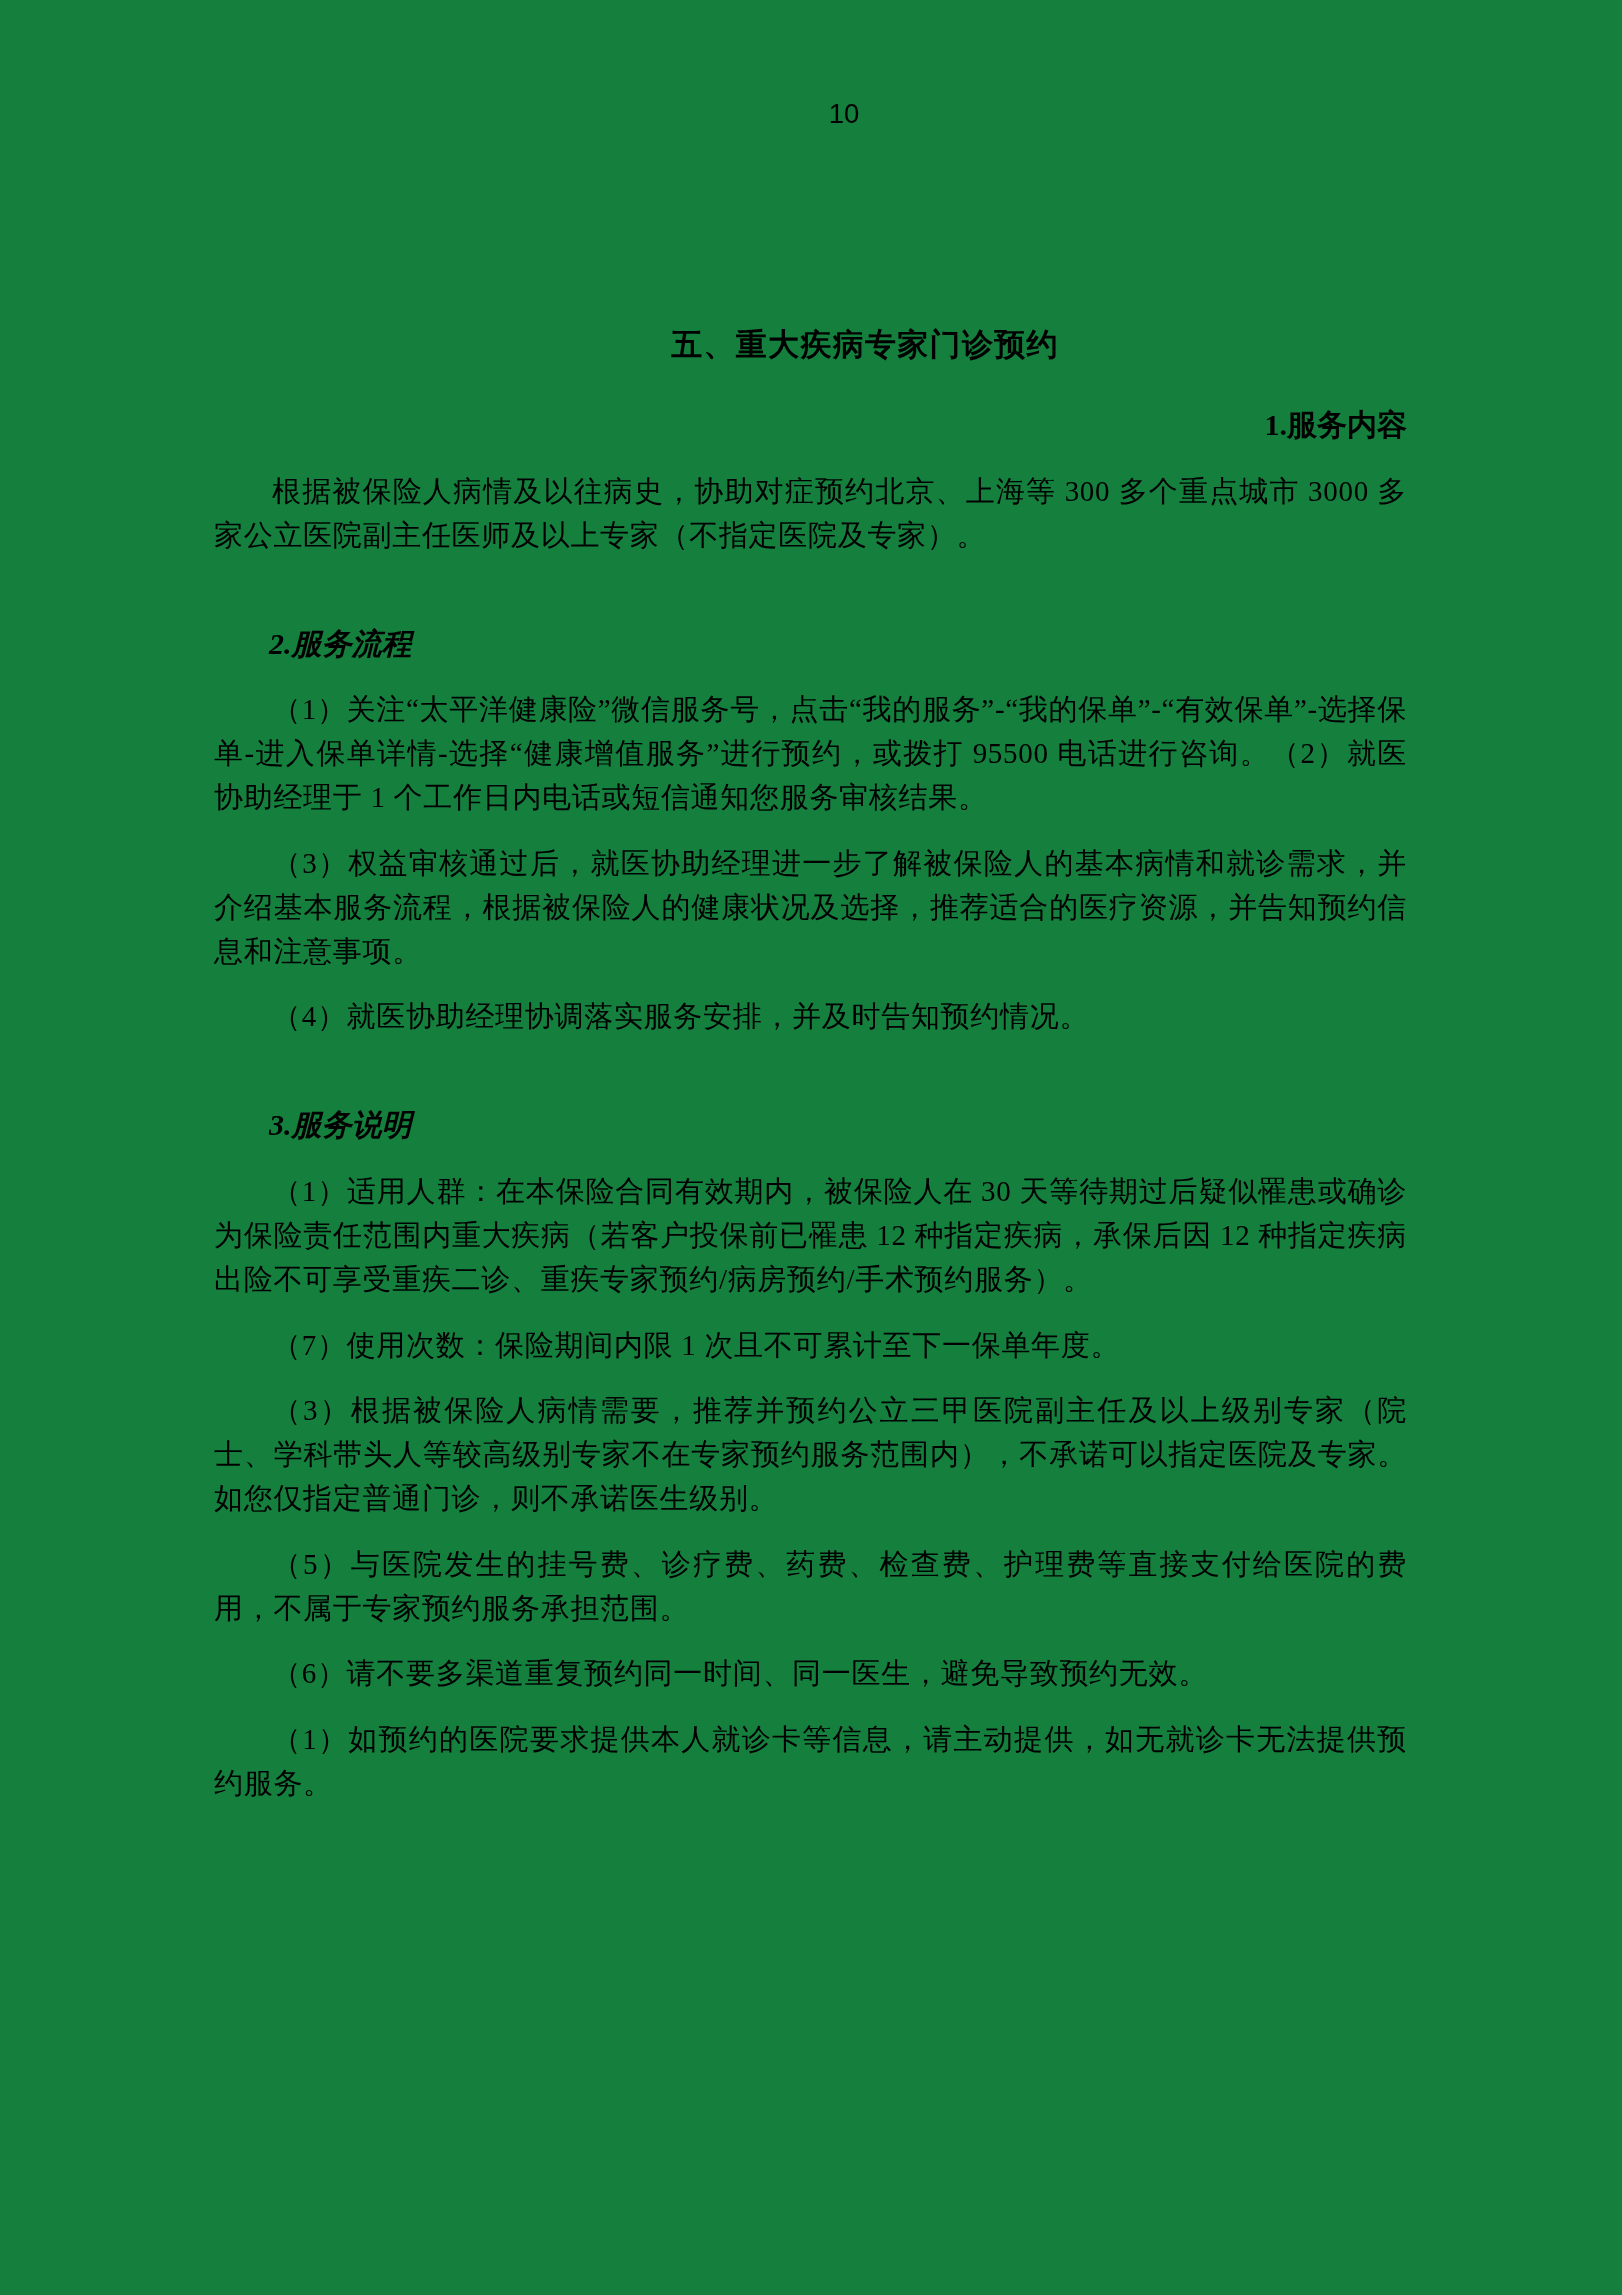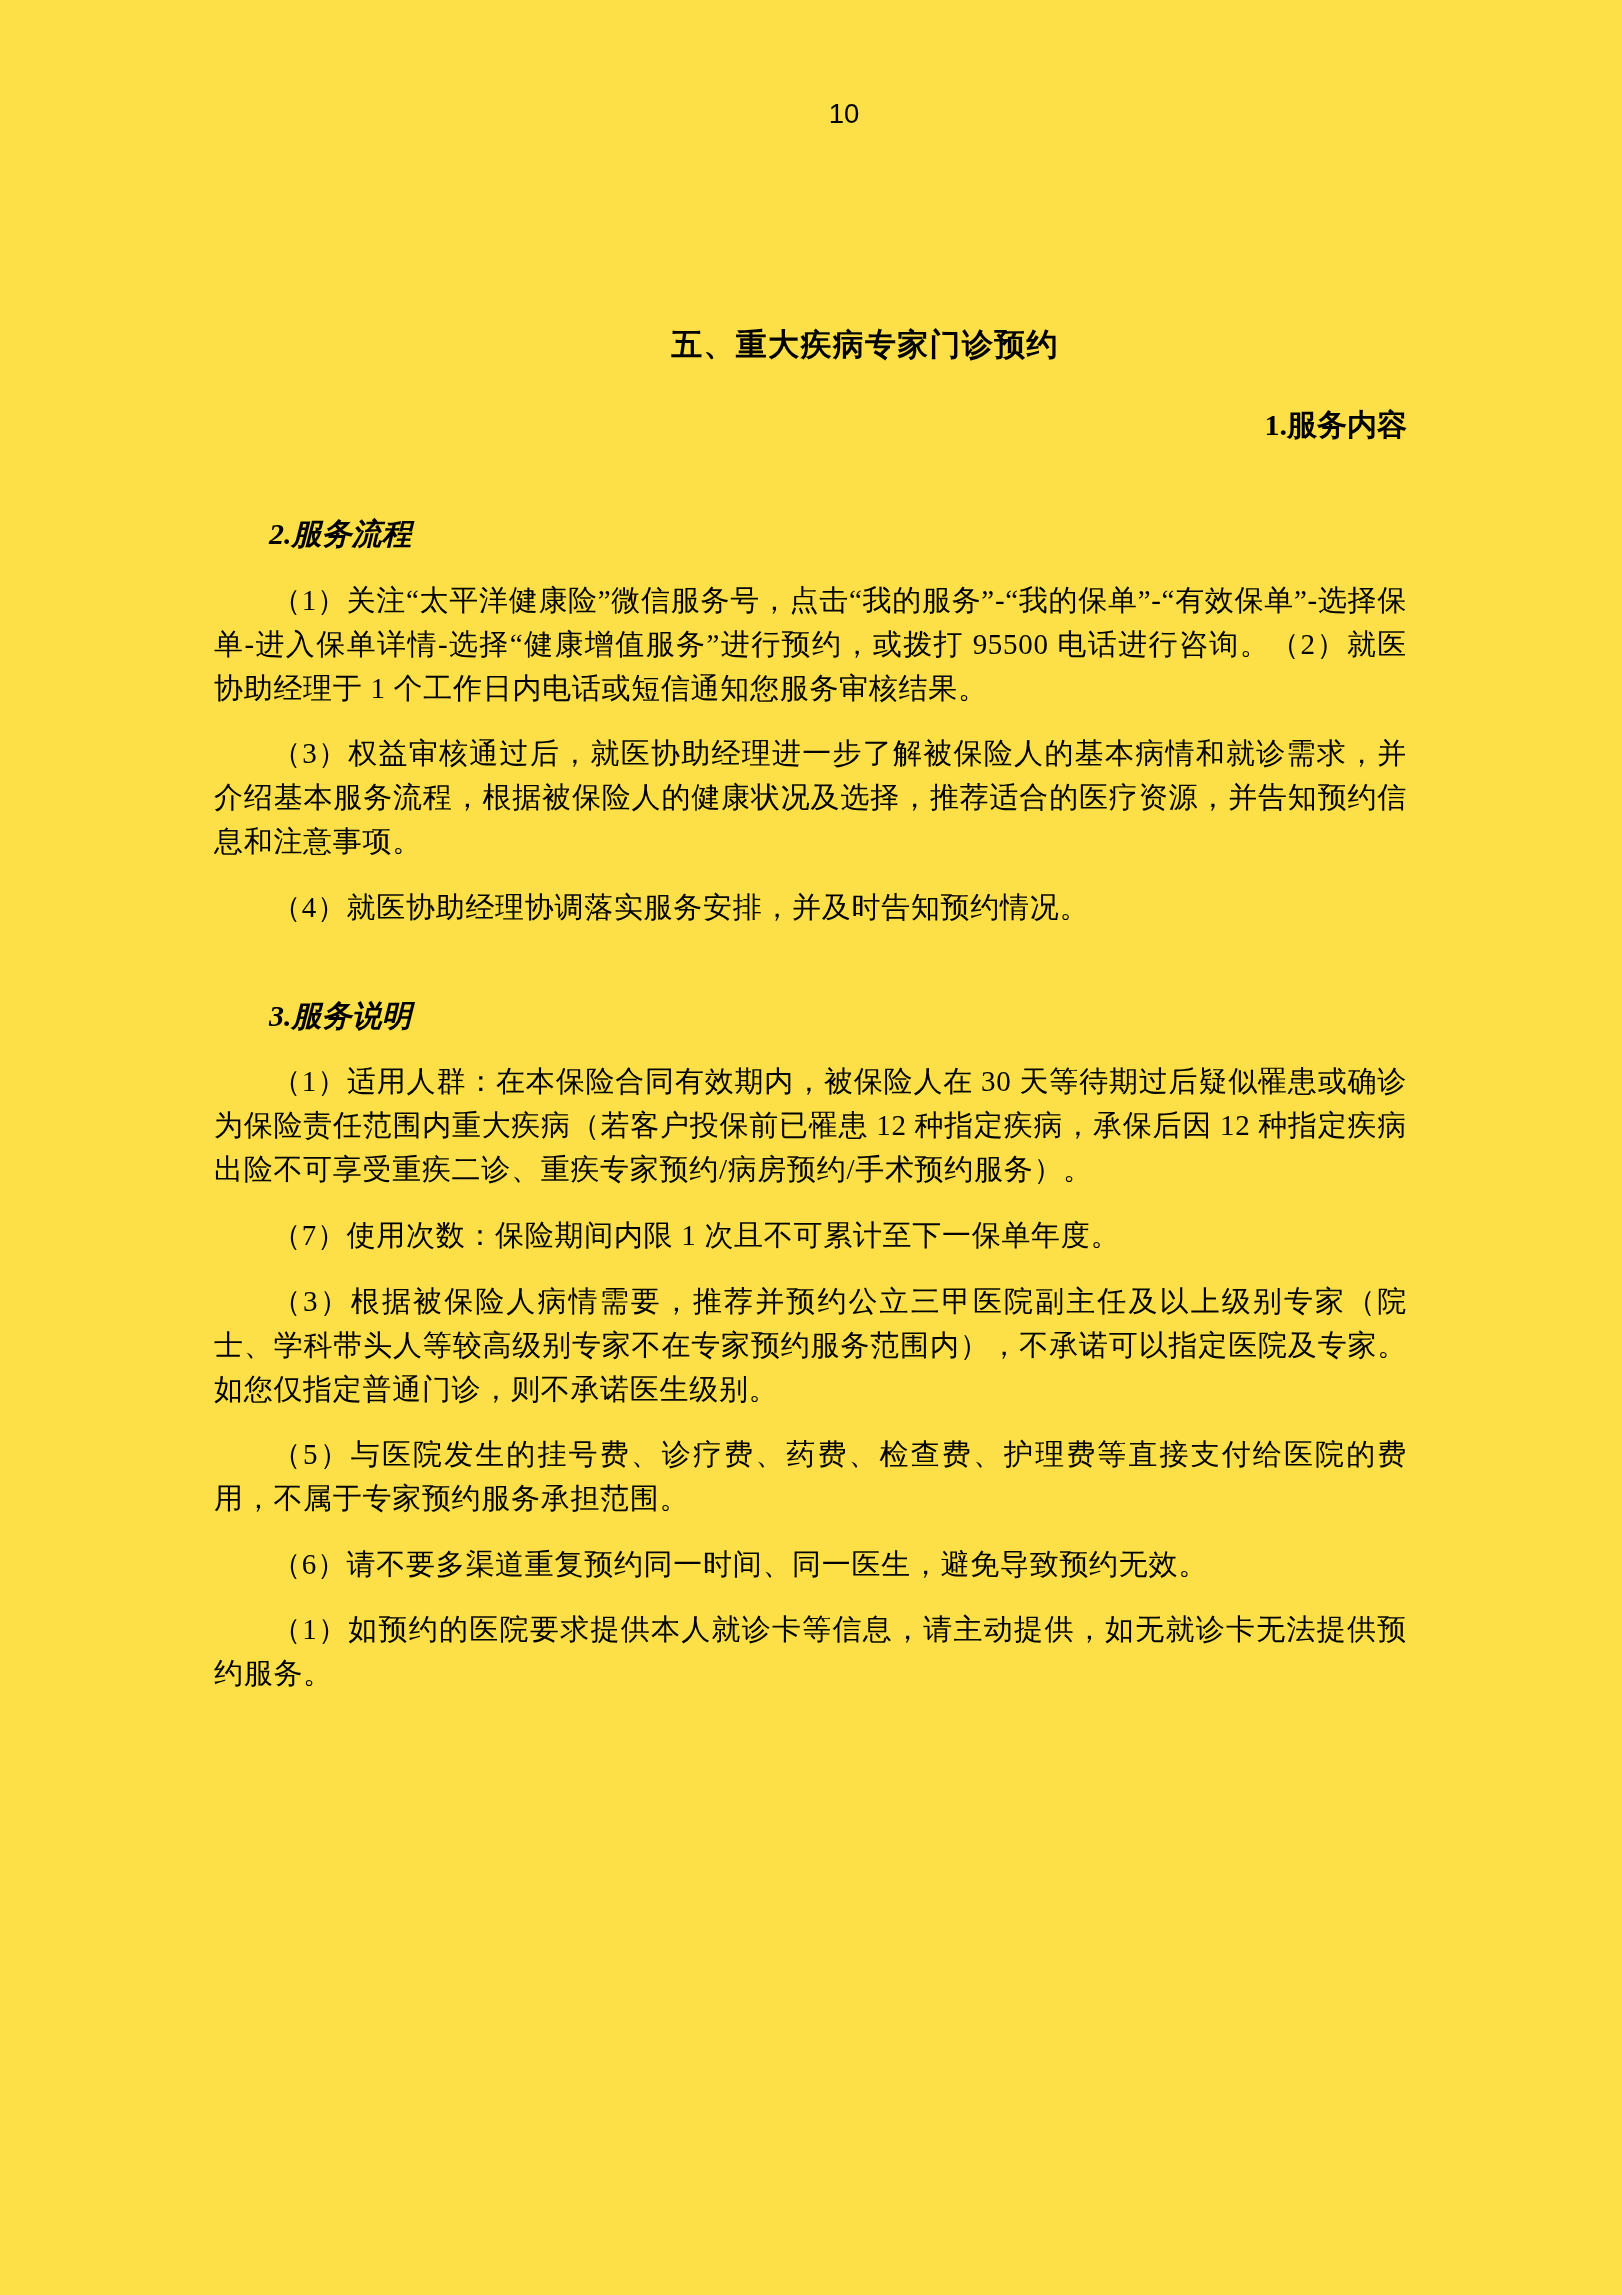--- a/index.html
+++ b/index.html
@@ -5,21 +5,21 @@
   html, body {
     margin: 0;
     padding: 0;
     background: #888;
   }
   .page {
     position: relative;
     width: 1623px;
     height: 2295px;
     margin: 0 auto;
-    background: #fde047;
+    background: #15803d;
     box-sizing: border-box;
     padding-top: 98px;
     color: #000000;
     font-family: "Liberation Serif", "DejaVu Serif", serif;
     overflow: hidden;
   }
   .page-num {
     text-align: center;
     padding-left: 65px; 
     font-family: "Liberation Sans", "DejaVu Sans", sans-serif;
@@ -68,20 +68,21 @@
 
 <div class="page">
 
   <div class="page-num">10</div>
 
   <div class="doc-title">五、重大疾病专家门诊预约</div>
 
   <div class="content">
 
     <div class="sec-heading first">1.服务内容</div>
+    <p class="para">根据被保险人病情及以往病史，协助对症预约北京、上海等 300 多个重点城市 3000 多家公立医院副主任医师及以上专家（不指定医院及专家）。</p>
 
     <div class="sec-heading spaced">2.服务流程</div>
     <p class="para">（1）关注“太平洋健康险”微信服务号，点击“我的服务”-“我的保单”-“有效保单”-选择保单-进入保单详情-选择“健康增值服务”进行预约，或拨打 95500 电话进行咨询。（2）就医协助经理于 1 个工作日内电话或短信通知您服务审核结果。</p>
     <p class="para">（3）权益审核通过后，就医协助经理进一步了解被保险人的基本病情和就诊需求，并介绍基本服务流程，根据被保险人的健康状况及选择，推荐适合的医疗资源，并告知预约信息和注意事项。</p>
     <p class="para">（4）就医协助经理协调落实服务安排，并及时告知预约情况。</p>
 
     <div class="sec-heading spaced">3.服务说明</div>
     <p class="para">（1）适用人群：在本保险合同有效期内，被保险人在 30 天等待期过后疑似罹患或确诊为保险责任范围内重大疾病（若客户投保前已罹患 12 种指定疾病，承保后因 12 种指定疾病出险不可享受重疾二诊、重疾专家预约/病房预约/手术预约服务）。</p>
     <p class="para">（7）使用次数：保险期间内限 1 次且不可累计至下一保单年度。</p>
     <p class="para">（3）根据被保险人病情需要，推荐并预约公立三甲医院副主任及以上级别专家（院士、学科带头人等较高级别专家不在专家预约服务范围内），不承诺可以指定医院及专家。如您仅指定普通门诊，则不承诺医生级别。</p>

